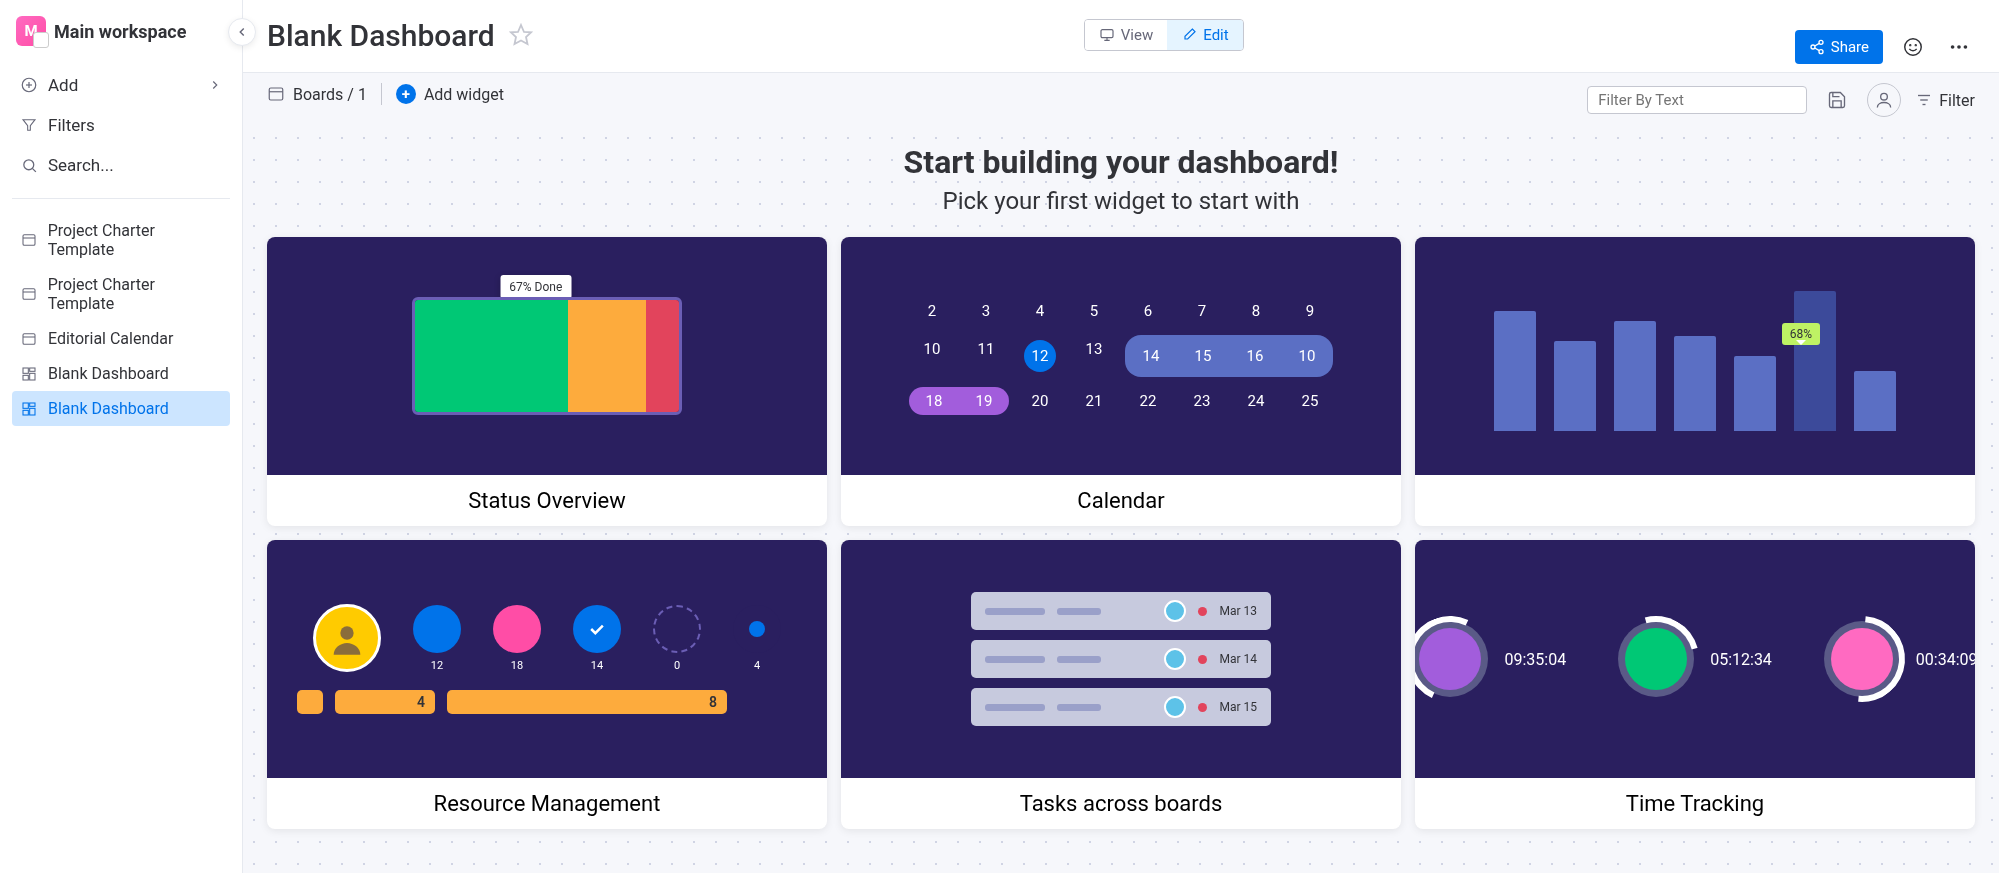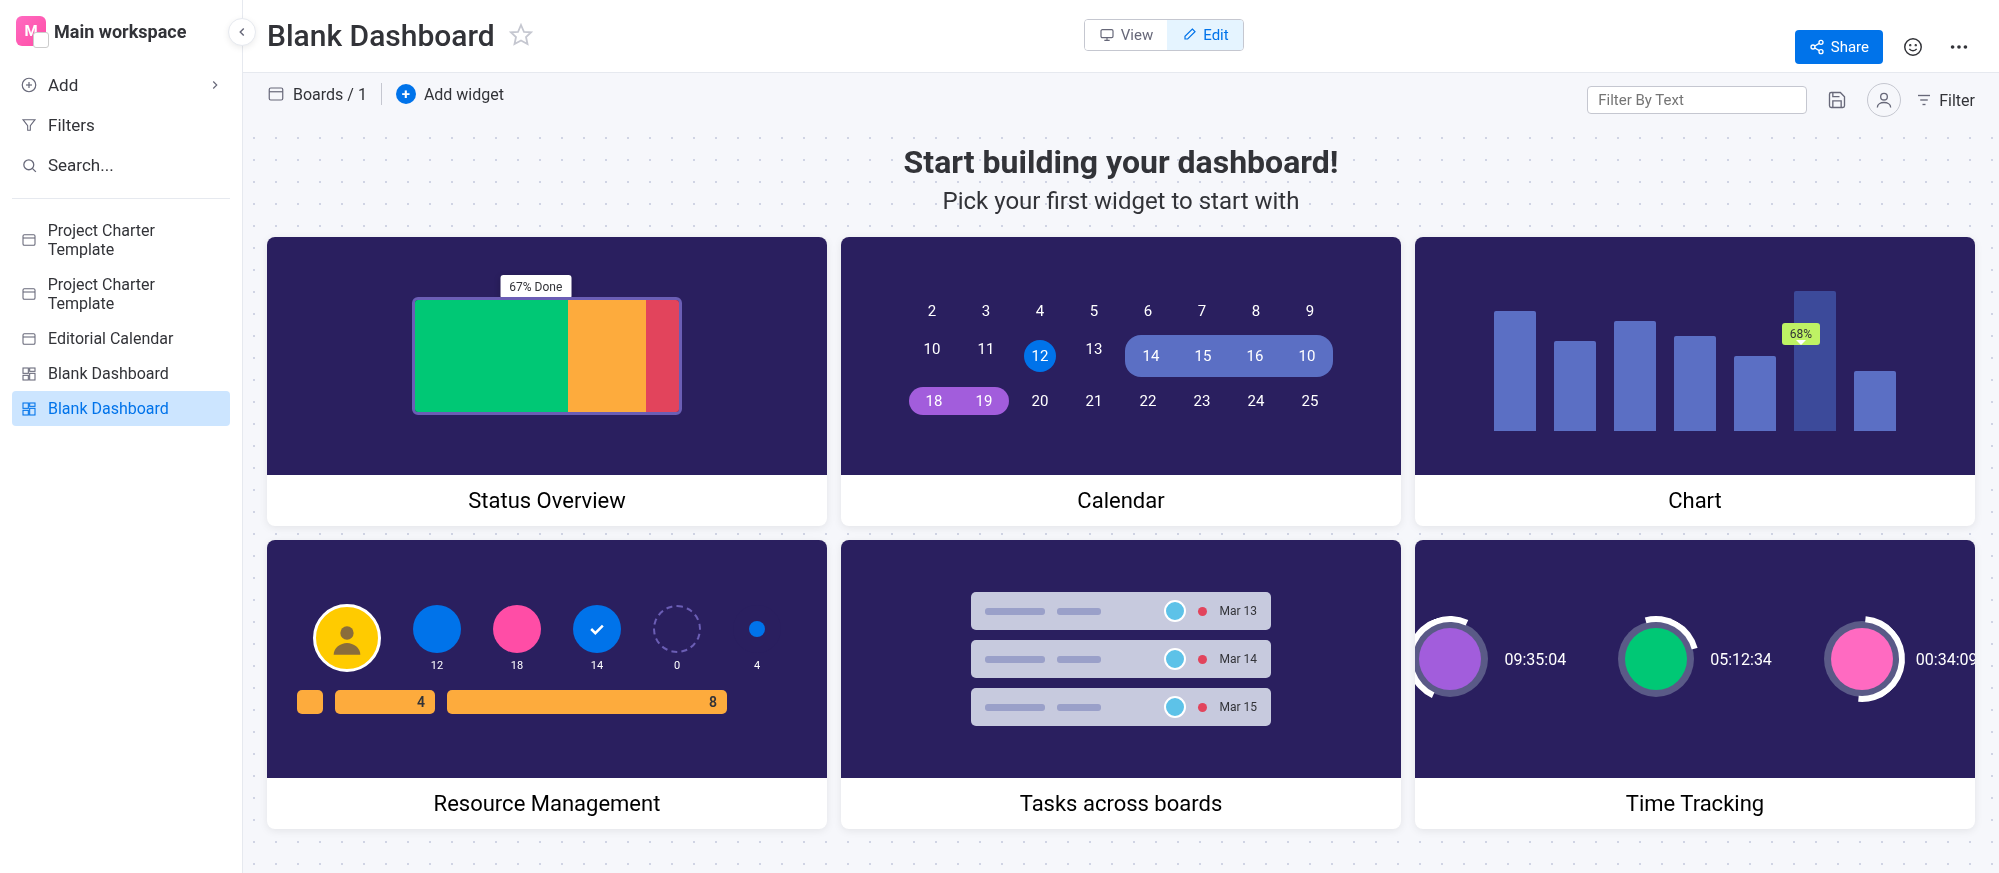--- a/index.html
+++ b/index.html
@@ -396,21 +396,20 @@
             <div class="chart-tooltip">68%</div>
           <div class="bar" style="height: 120px;"></div>
               <div class="bar" style="height: 90px;"></div>
               <div class="bar" style="height: 110px;"></div>
               <div class="bar" style="height: 95px;"></div>
               <div class="bar" style="height: 75px;"></div>
               <div class="bar dark" style="height: 140px;"></div>
               <div class="bar" style="height: 60px;"></div>
             </div>
         </div>
-        <div class="widget-label">Chart</div>
       </div>
 
       <div class="widget-card">
         <div class="widget-preview">
           <div class="rm">
             <div class="rm-row" id="rm-row">
                 <div>
                   <div class="rm-circle avatar-yellow">
                     <svg width="40" height="40" viewBox="0 0 24 24" fill="#8a6d3b">
                       <circle cx="12" cy="9" r="4"></circle>

